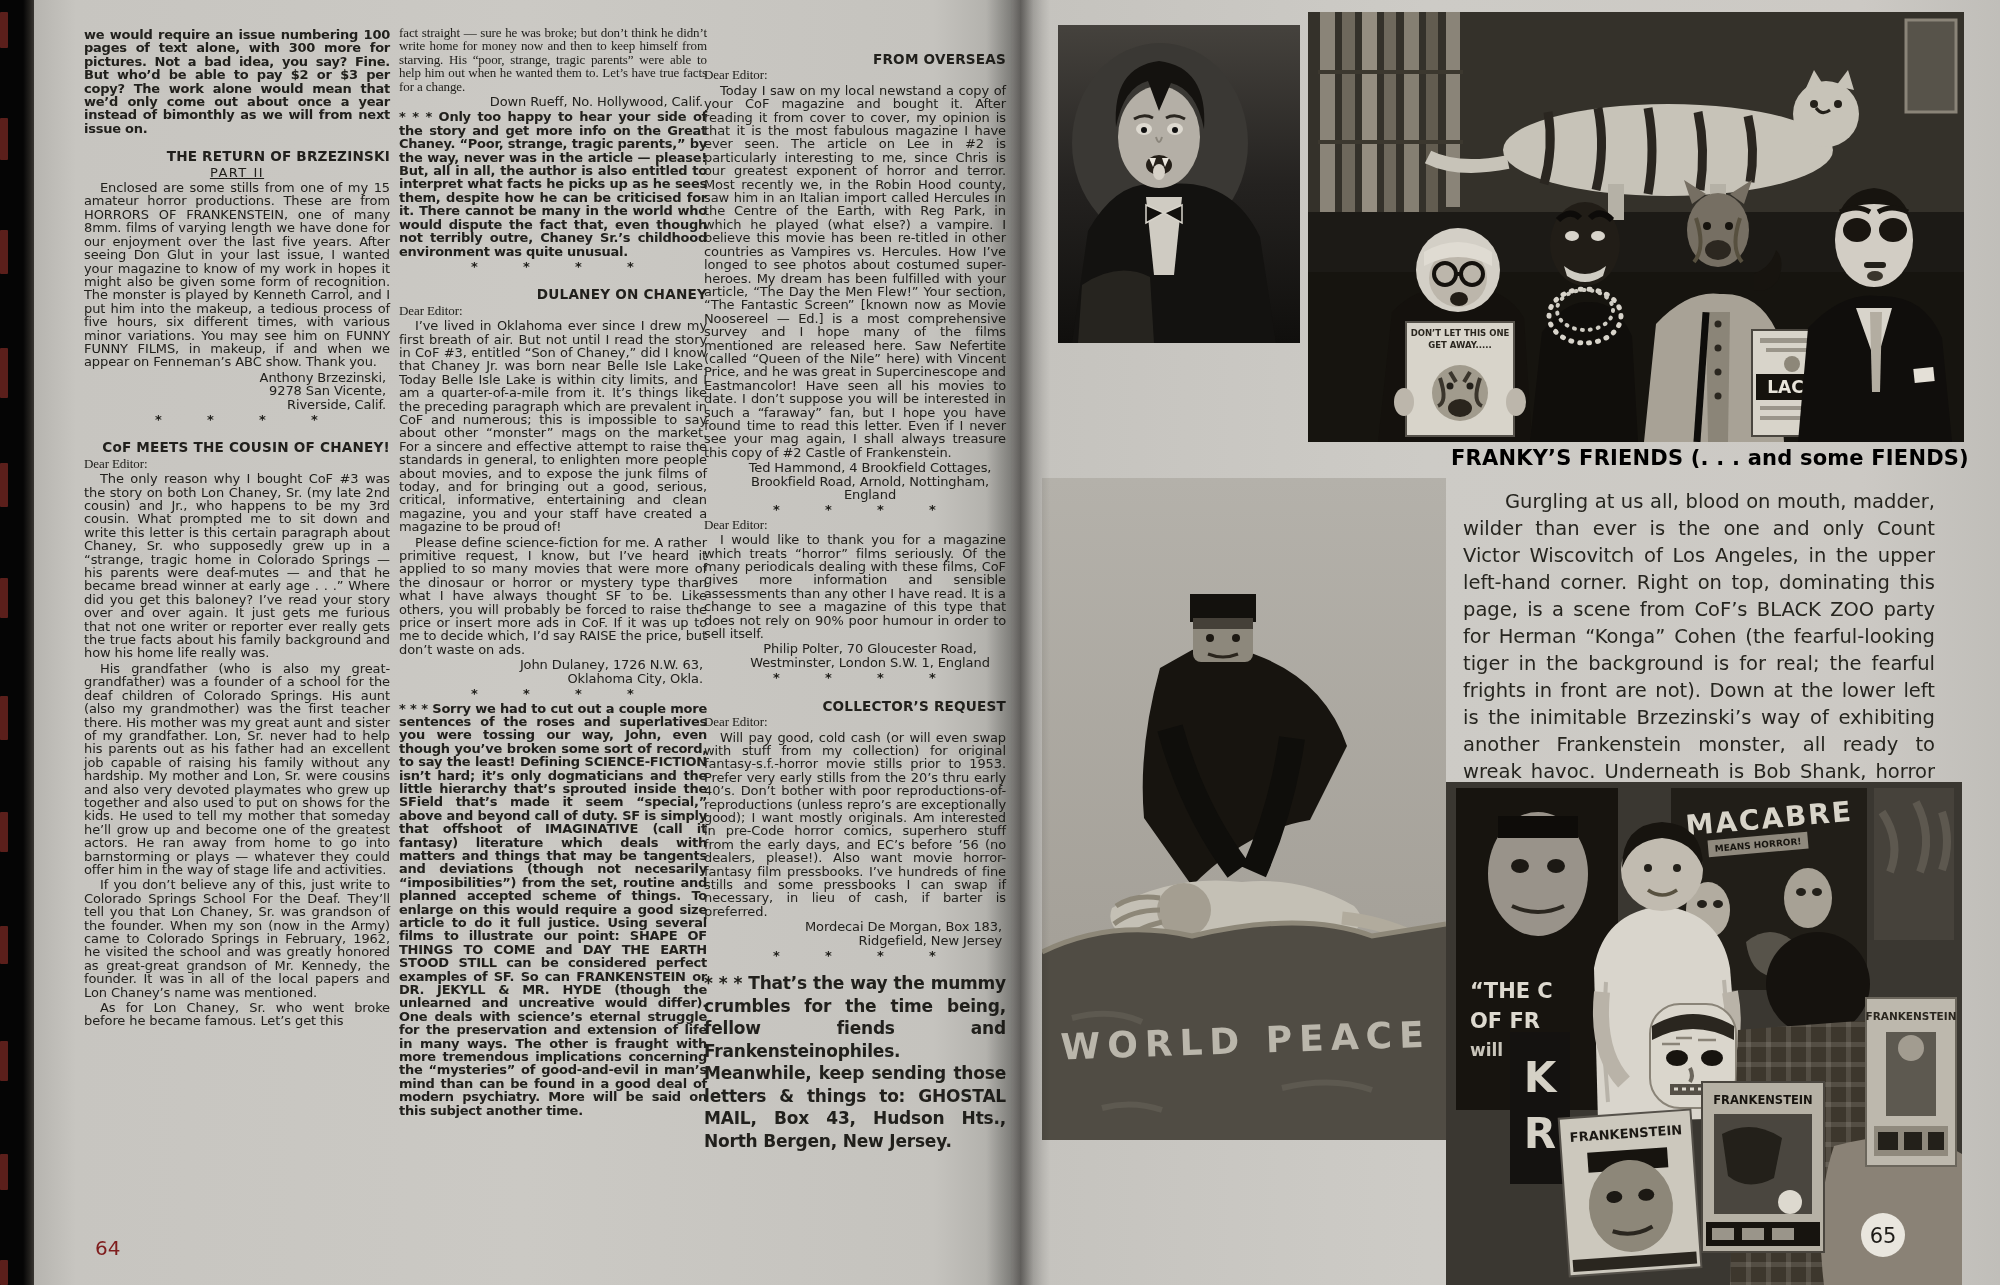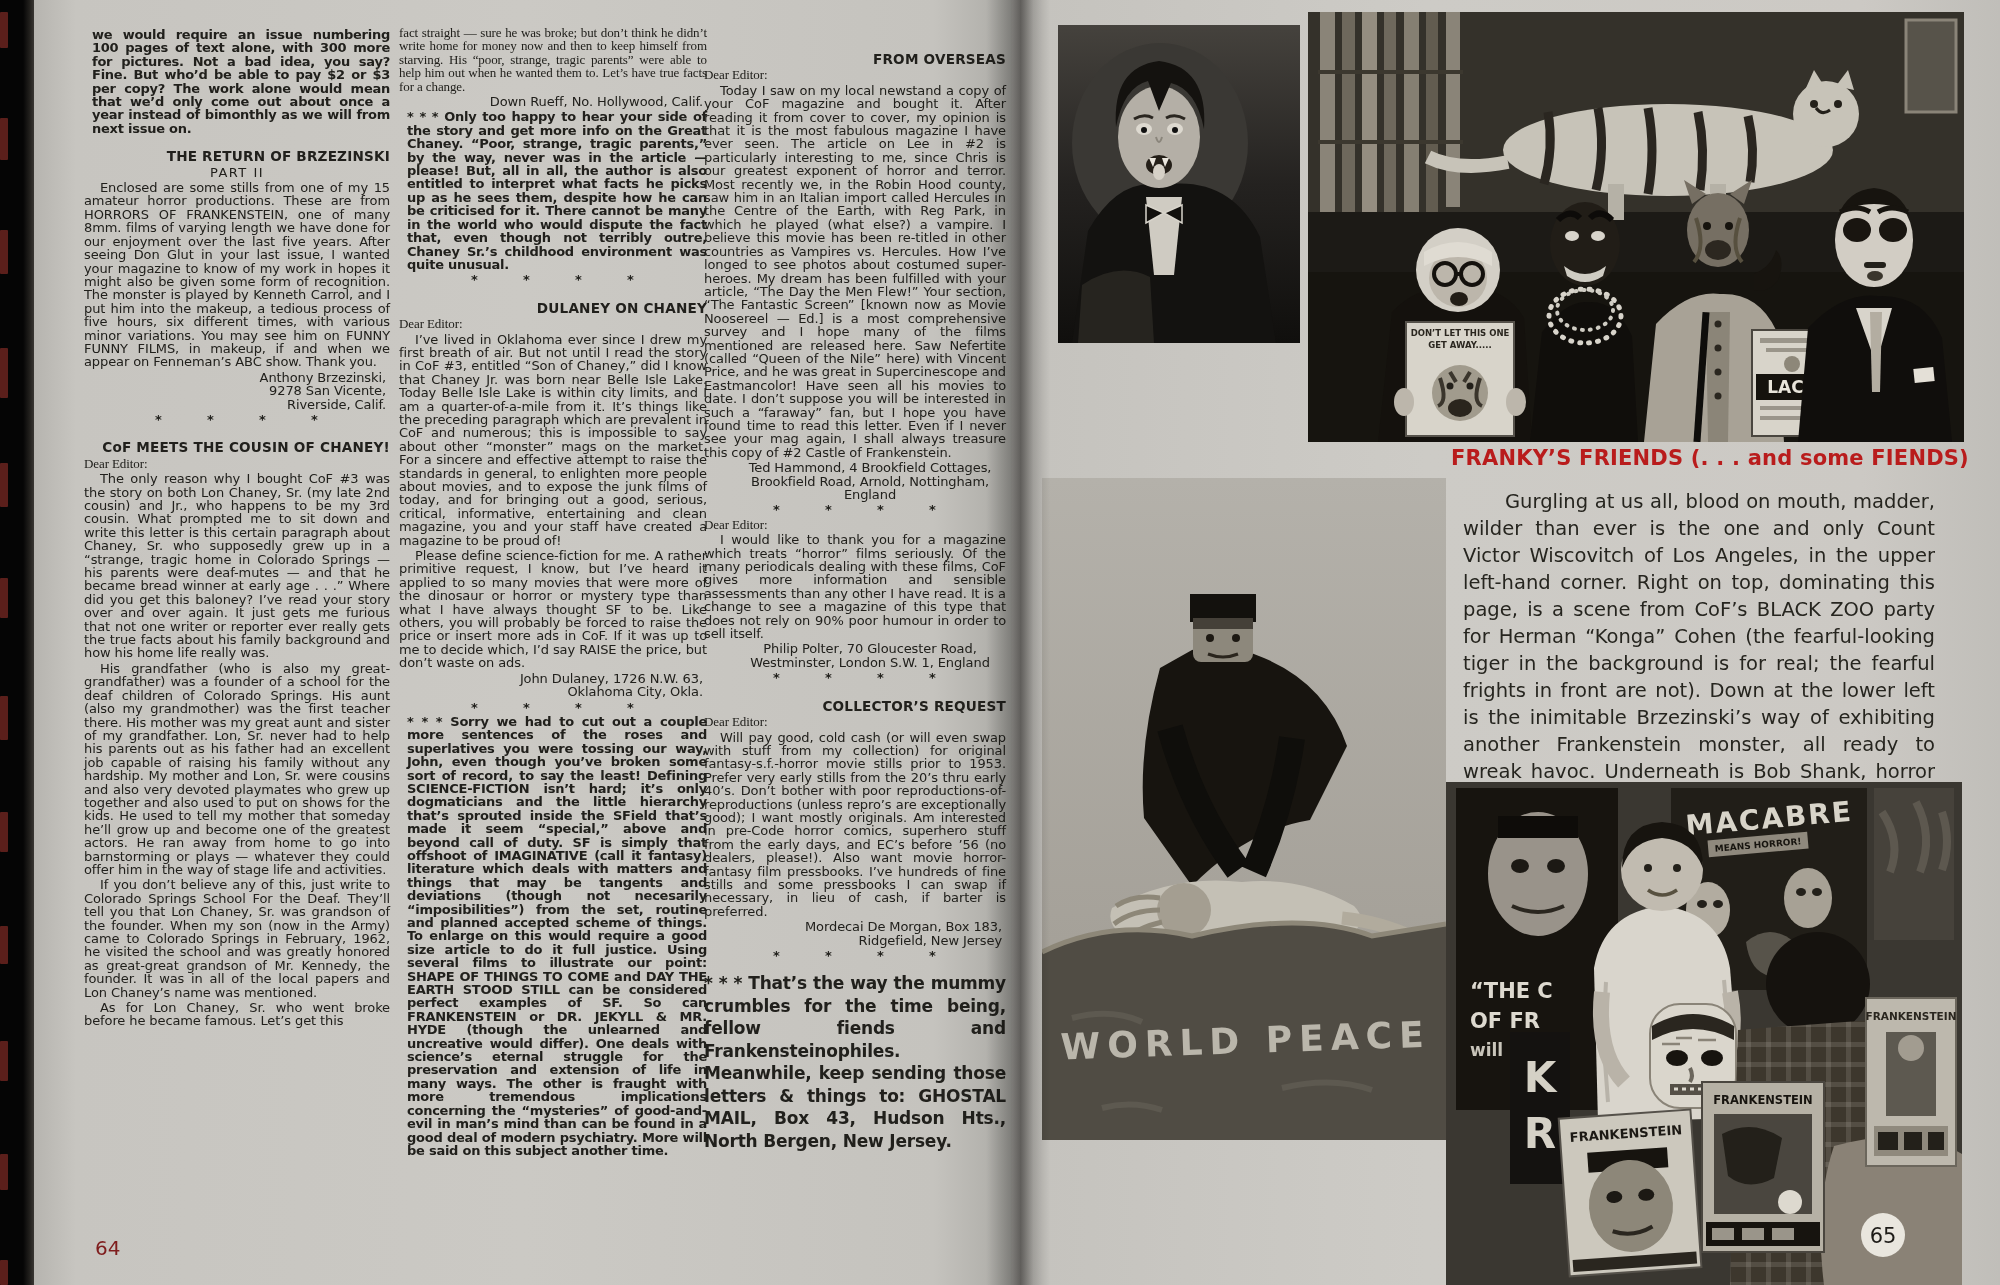--- a/index.html
+++ b/index.html
@@ -14,32 +14,32 @@
     background:linear-gradient(90deg,#b6b4af 0,#c7c5c0 42px,#cbc9c4 50%,#c5c3be 92%,#abaaa5 100%);}
   .page-right{position:absolute;left:1012px;top:0;width:988px;height:1285px;
     background:linear-gradient(90deg,#afada8 0,#c5c3be 30px,#cdcbc6 42%,#ccc9c4 86%,#c0beb9 100%);}
   .gutter{position:absolute;left:986px;top:0;width:64px;height:1285px;pointer-events:none;
     background:linear-gradient(90deg,rgba(0,0,0,0),rgba(0,0,0,.25) 38%,rgba(12,10,9,.5) 54%,rgba(0,0,0,.16) 74%,rgba(0,0,0,0));}
   
   .col{position:absolute;color:#21201c;}
   .bodytext{font-size:13px;line-height:13.4px;letter-spacing:-0.1px;text-align:justify;}
   .p{margin:0 0 2px;text-indent:16px;}
   .noind{text-indent:0;font-family:Liberation Serif, serif;}
-  .bold{font-weight:bold;text-indent:0;letter-spacing:-0.25px;margin-left:8px;}
+  .bold{font-weight:bold;text-indent:0;letter-spacing:-0.25px;}
   .h{font-weight:bold;text-align:right;text-indent:0;font-size:13.6px;margin:15px 0 2px;letter-spacing:.2px;}
-  .sub{text-align:center;text-indent:0;margin:1px 0 2px;letter-spacing:1.5px;}
+  .sub{text-align:center;text-indent:0;margin:1px 0 2px;letter-spacing:1.5px;text-decoration:underline;}
   .sig{text-align:right;white-space:pre-line;margin:0 4px 2px 0;text-indent:0;}
   .sigblock{margin:0 0 2px;padding-left:30px;text-align:center;text-indent:0;}
   .stars{text-align:center;white-space:pre;font-weight:bold;margin:1px 0;text-indent:0;letter-spacing:1px;}
   .closing{font-size:17px;line-height:22.5px;font-weight:bold;letter-spacing:-0.2px;
            text-align:justify;text-indent:0;margin-top:10px;}
   .pagenum{position:absolute;font-size:20px;color:#7f1d1d;}
   
   .headline{position:absolute;font-weight:bold;font-size:21px;letter-spacing:.2px;
-            text-align:center;color:#b91c1c;}
+            text-align:center;color:#000000;}
   .intro{position:absolute;font-size:19.5px;line-height:27px;text-align:justify;
          color:#26251f;text-indent:42px;}
   .photo{position:absolute;}
   .photo svg{display:block;}
   svg text{font-family:"DejaVu Sans",sans-serif;}
 </style>
 </head>
 <body>
 
 <div class="spread">

